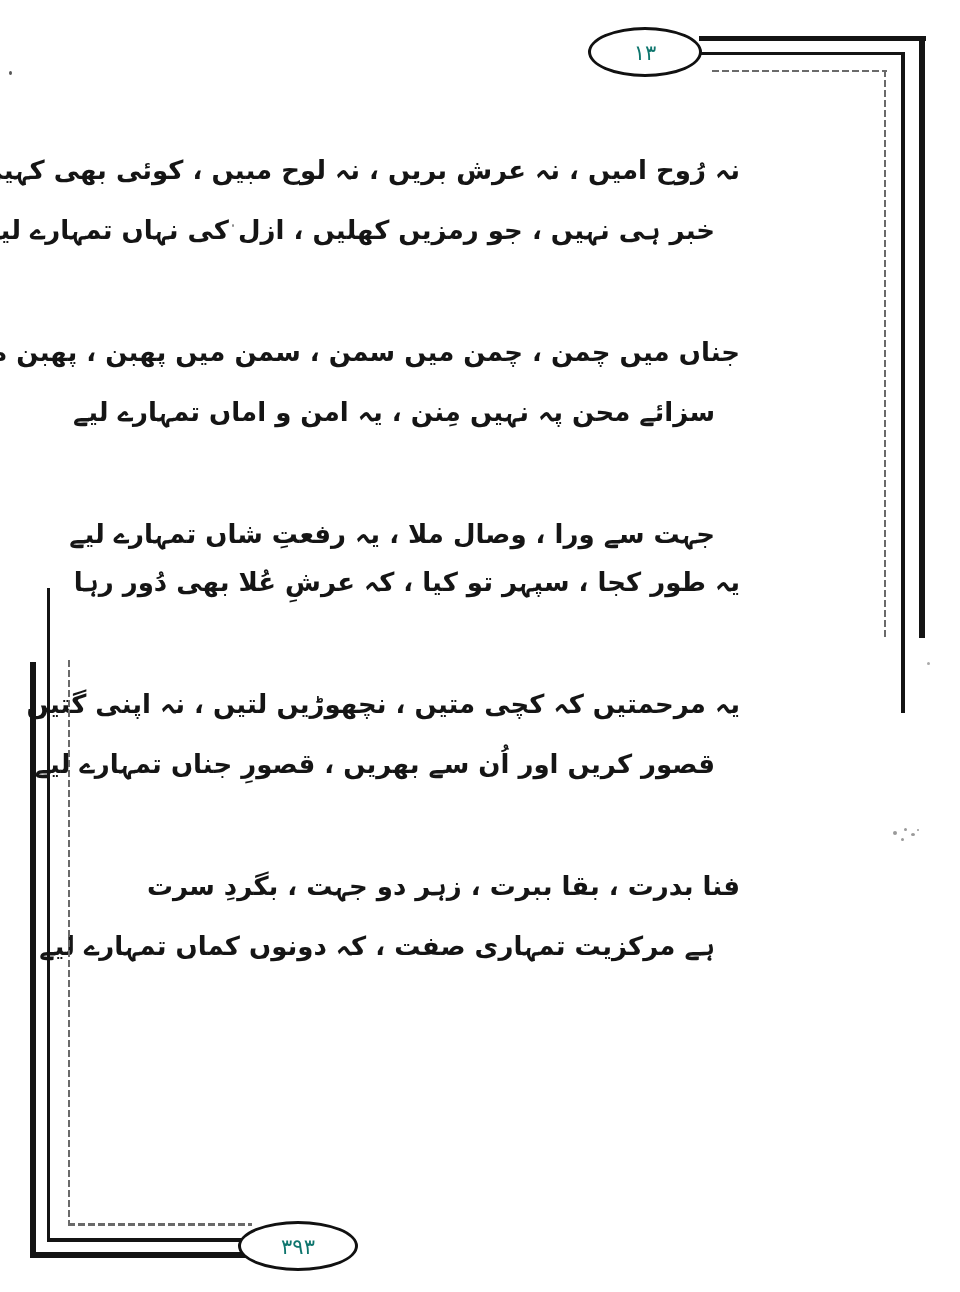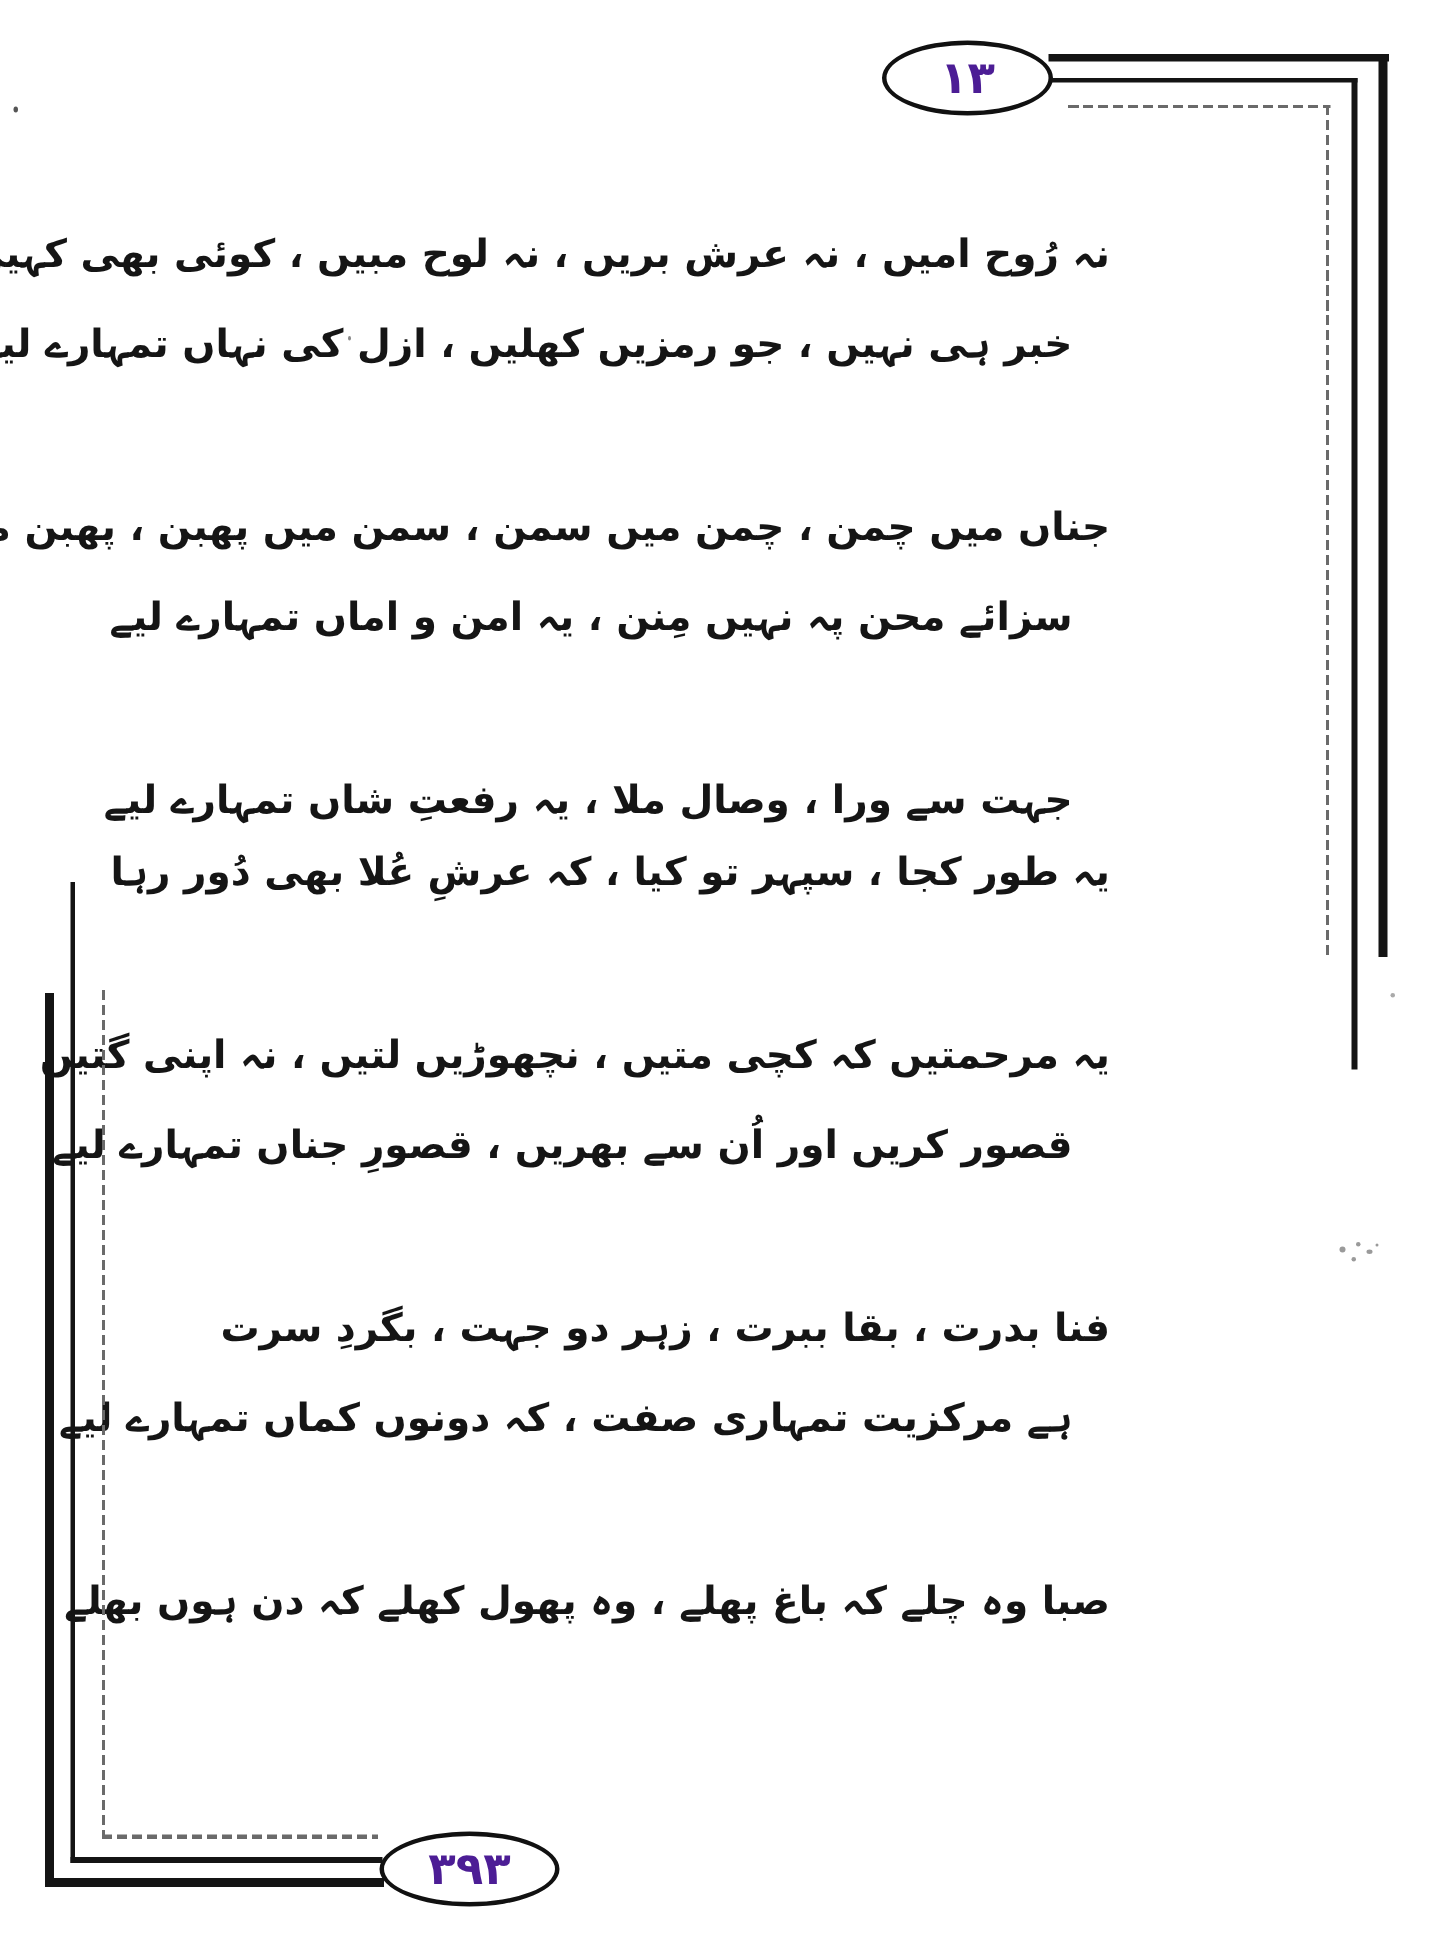--- a/index.html
+++ b/index.html
@@ -40,23 +40,23 @@
   
   .oval{
     position:absolute;
     border:3px solid #111;
     border-radius:50%;
     display:flex;align-items:center;justify-content:center;
     background:#fff;
     box-sizing:border-box;
   }
   .oval-top{left:588px;top:27px;width:114px;height:50px;}
-  .oval-bottom{left:253px;top:1221px;width:120px;height:50px;}
+  .oval-bottom{left:238px;top:1221px;width:120px;height:50px;}
   .pagenum{
-    font-size:30px;font-weight:bold;color:#4c1d95;
+    font-size:21px;font-weight:normal;color:#0f766e;
     direction:rtl;line-height:1;padding-top:2px;
     font-family:"DejaVu Sans",sans-serif;
   }
 
   
   .poem{position:absolute;top:146px;left:0;right:0;}
   .misra{
     direction:rtl;
     text-align:right;
     white-space:nowrap;
@@ -120,21 +120,20 @@
       <div class="misra misra1">یہ مرحمتیں کہ کچی متیں ، نچھوڑیں لتیں ، نہ اپنی گتیں</div>
       <div class="misra misra2">قصور کریں اور اُن سے بھریں ، قصورِ جناں تمہارے لیے</div>
     </div>
 
     <div class="stanza">
       <div class="misra misra1">فنا بدرت ، بقا ببرت ، زہر دو جہت ، بگردِ سرت</div>
       <div class="misra misra2">ہے مرکزیت تمہاری صفت ، کہ دونوں کماں تمہارے لیے</div>
     </div>
 
     <div class="stanza">
-      <div class="misra misra1">صبا وہ چلے کہ باغ پھلے ، وہ پھول کھلے کہ دن ہوں بھلے</div>
     </div>
 
   </div>
 
   <div class="bline" id="bl-v1"></div>
   <div class="bline" id="bl-h1"></div>
   <div class="bline" id="bl-v2"></div>
   <div class="bline" id="bl-h2"></div>
   <div class="bline dotted-v" id="bl-v3"></div>
   <div class="bline dotted-h" id="bl-h3"></div>

